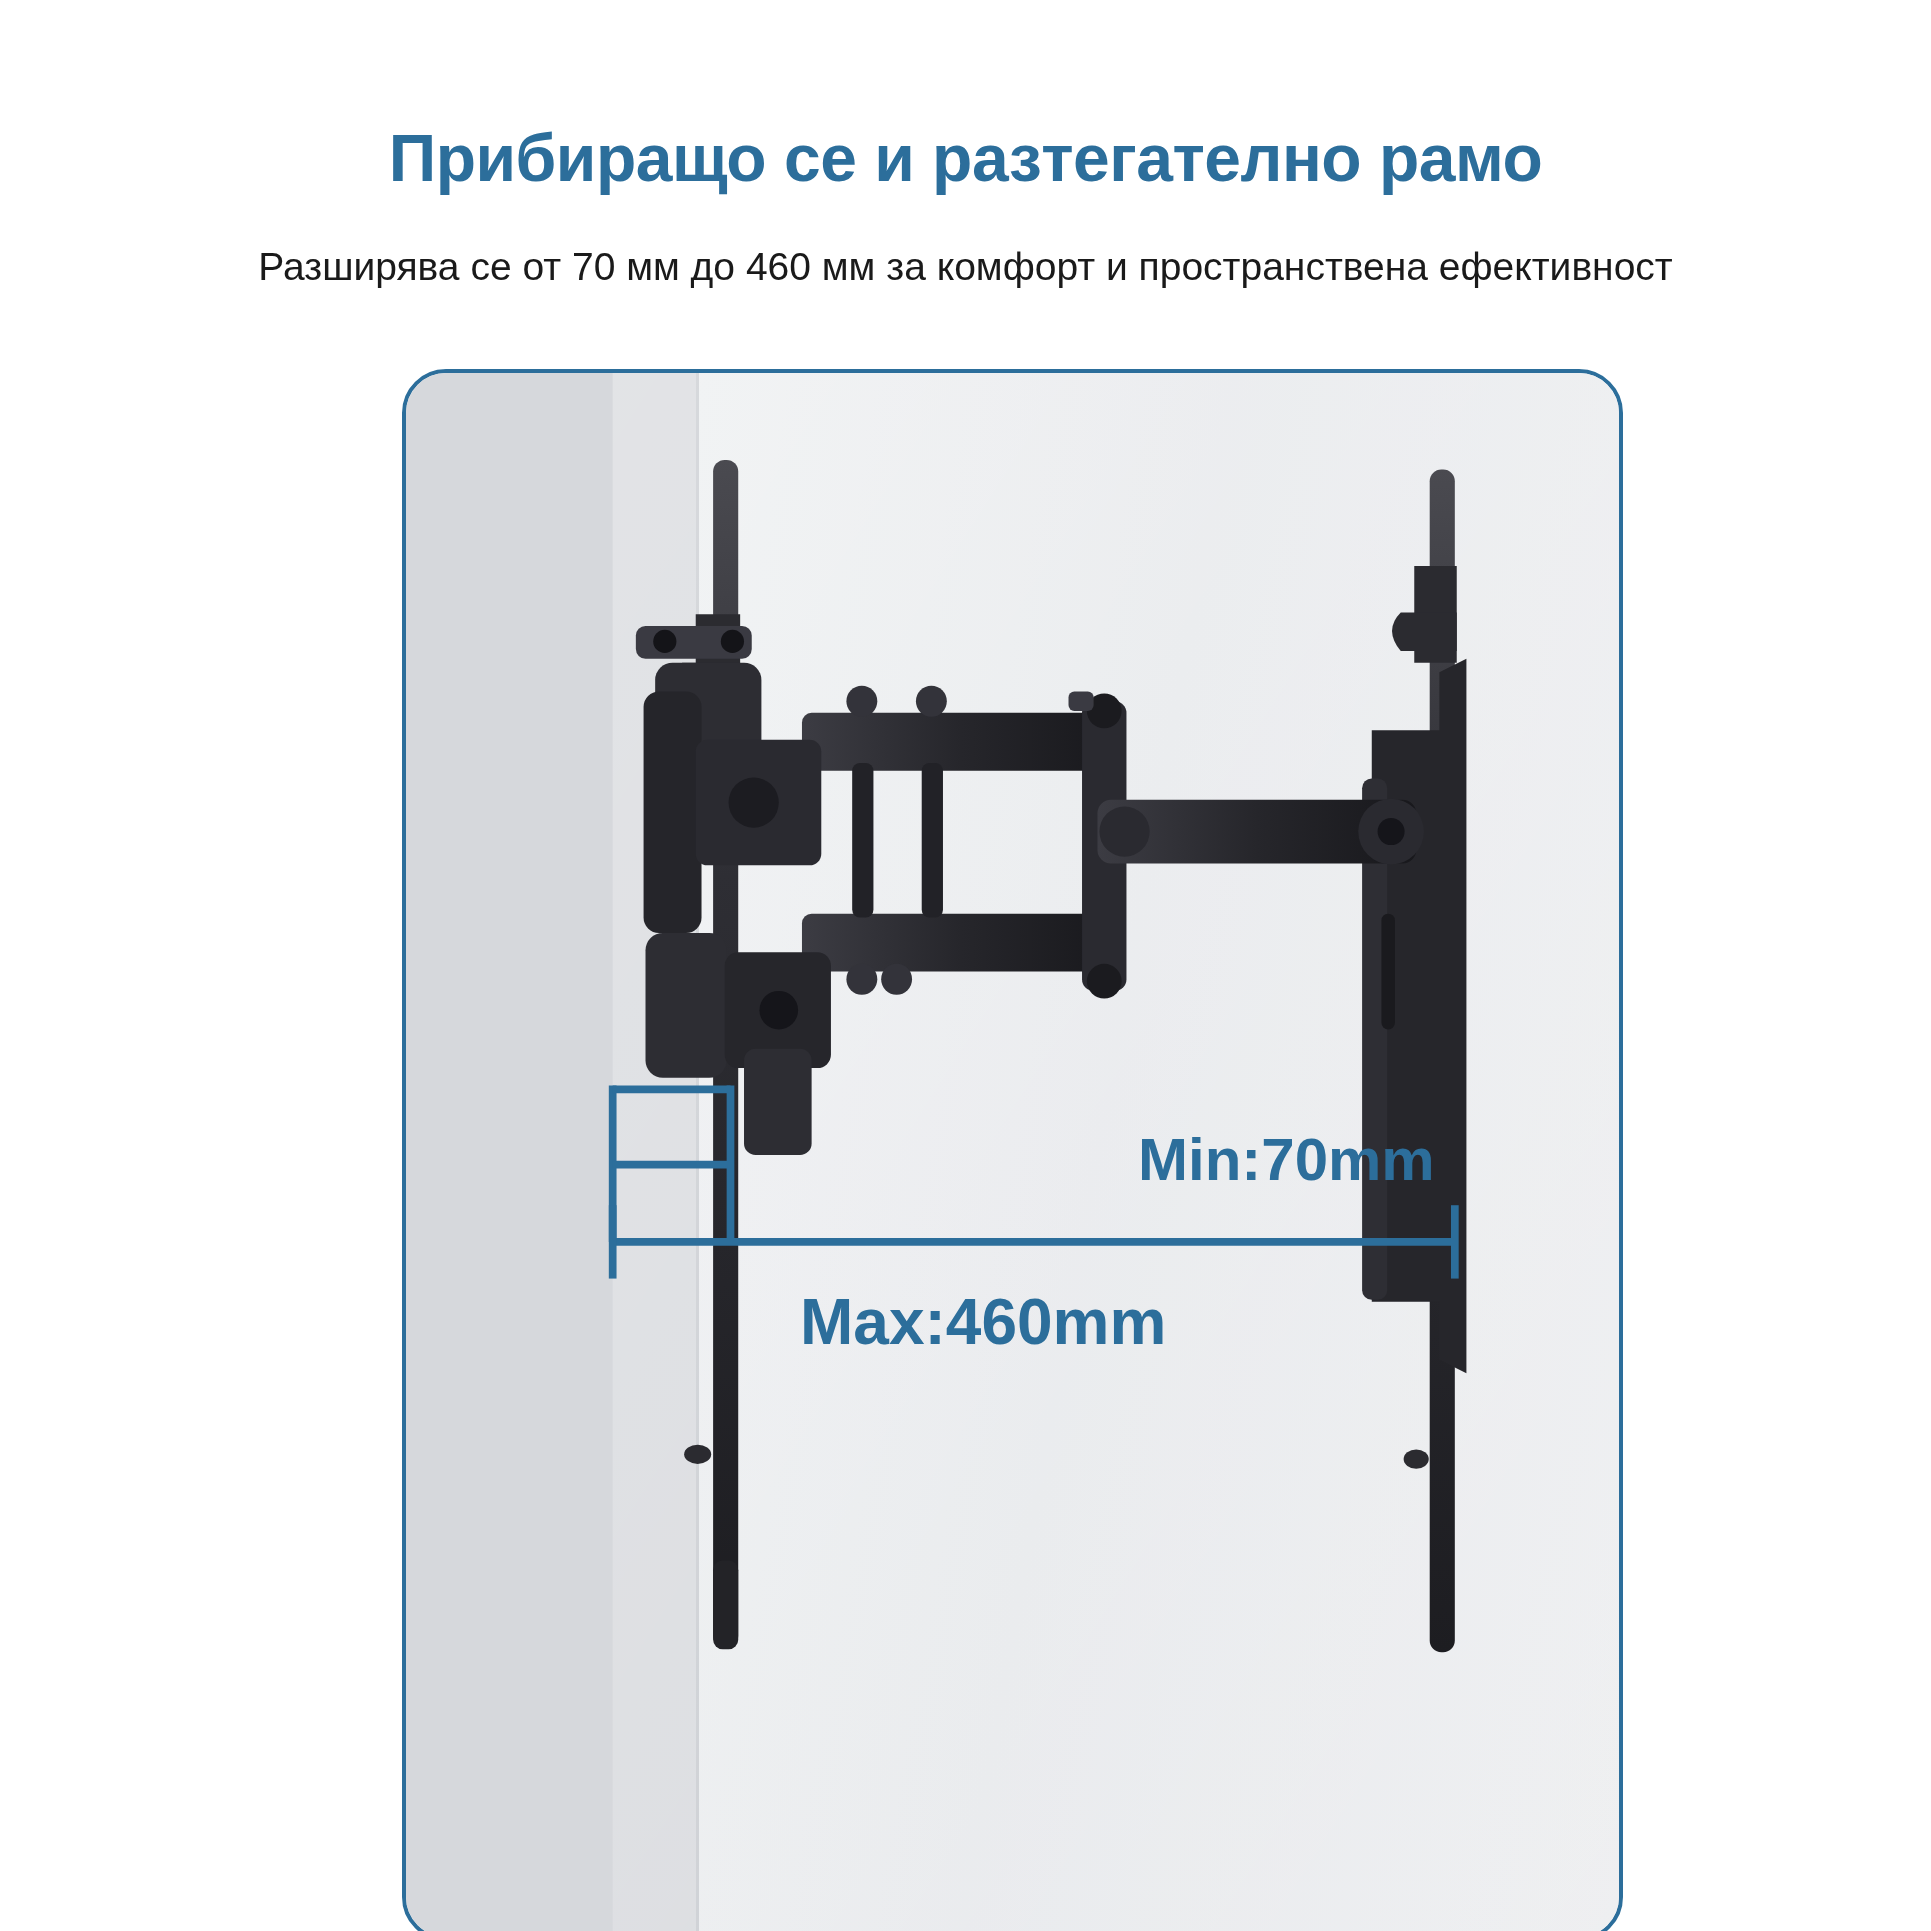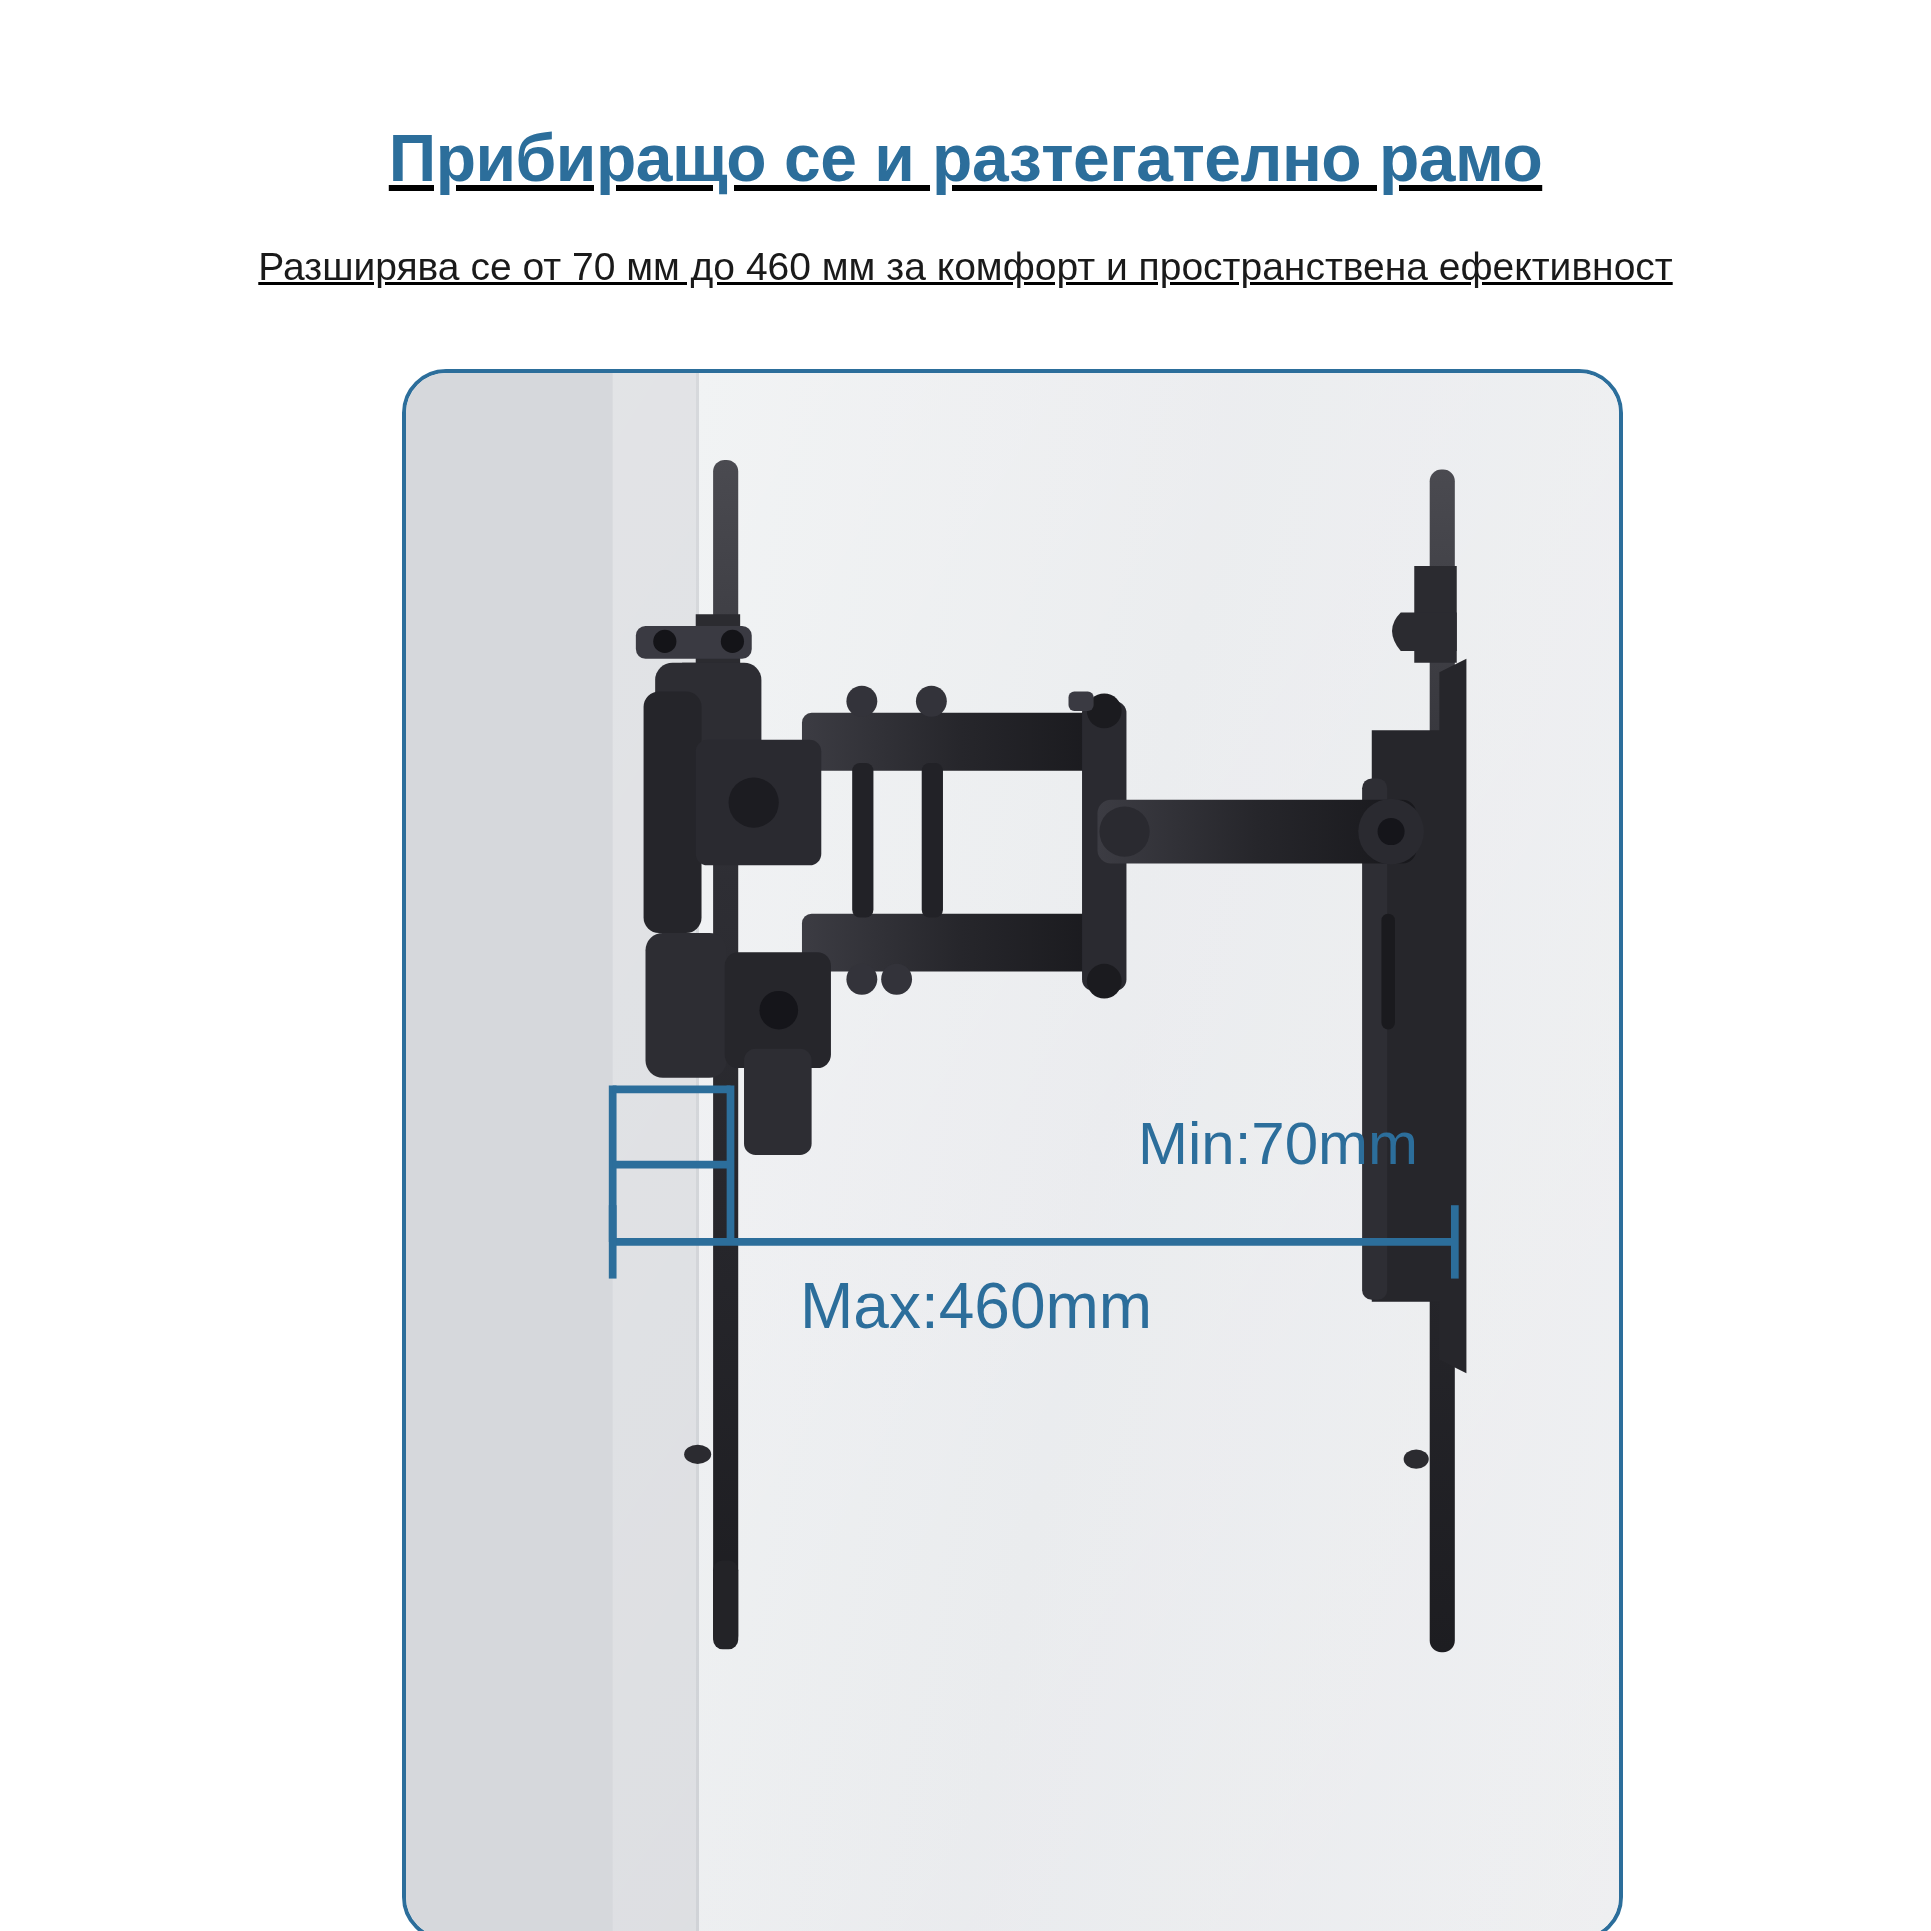--- a/index.html
+++ b/index.html
@@ -21,21 +21,20 @@
     background: #ffffff;
   }
 
   
   .header {
     position: absolute;
     top: 0;
     left: 0;
     width: 1931px;
     text-align: center;
-    text-decoration: underline;
   }
   .title {
     margin: 0;
     padding-top: 124px;
     font-size: 66px;
     font-weight: bold;
     color: #2C6E9B;
     letter-spacing: -0.5px;
     line-height: 1.05;
   }
@@ -91,23 +90,24 @@
   }
   .art svg {
     display: block;
     width: 100%;
     height: 100%;
   }
 
   
   .dim-label {
     position: absolute;
-    font-weight: normal;
+    font-weight: bold;
     color: #2C6E9B;
     white-space: nowrap;
+    margin-top: 16px;
   }
   .dim-min {
     left: 732px;
     top: 736px;
     font-size: 60px;
   }
   .dim-max {
     left: 394px;
     top: 896px;
     font-size: 64px;

